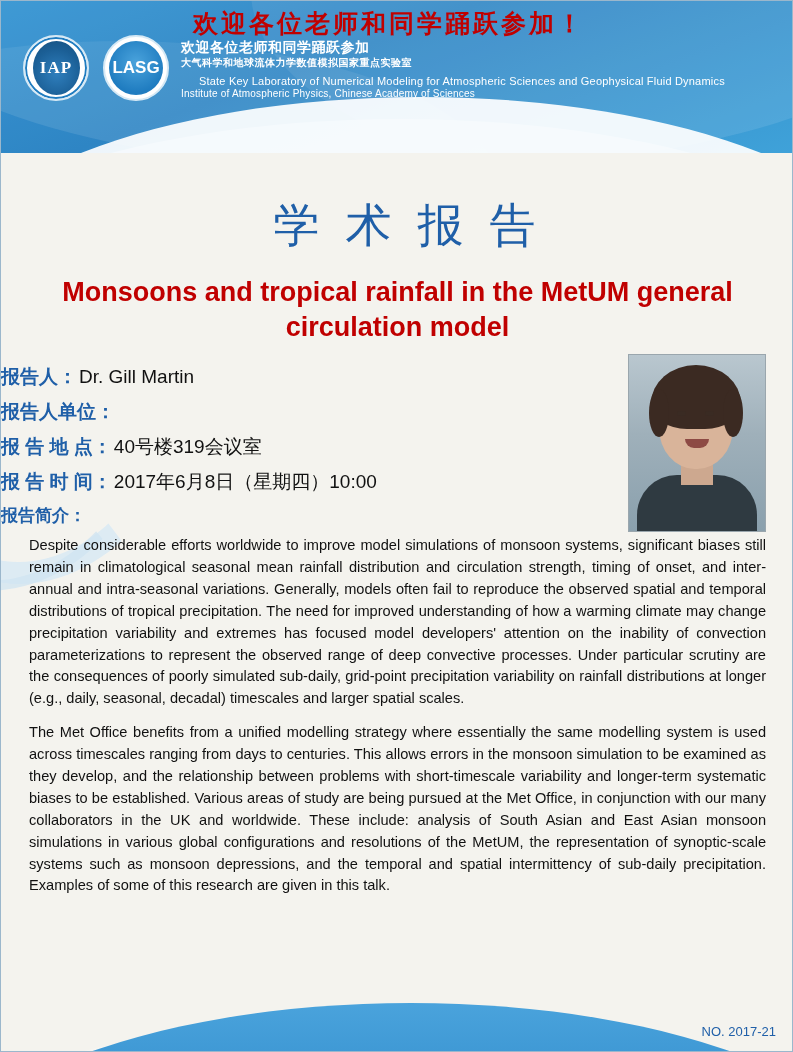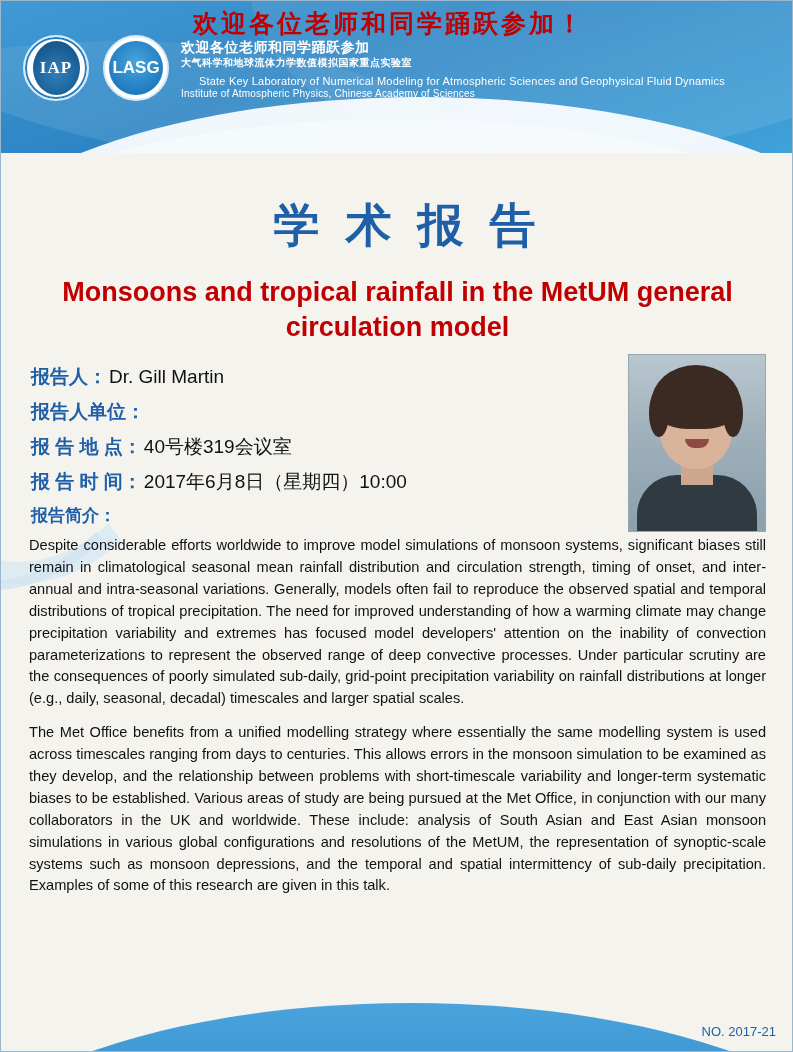--- a/index.html
+++ b/index.html
@@ -167,39 +167,38 @@
     left: 0; top: 150px;
     width: 793px;
     z-index: 3;
   }
 
   .title-cn {
     text-align: center;
     color: #1f5fa8;
     font-family: "Liberation Serif", serif;
     font-size: 46px;
-    font-weight: bold;
+    font-weight: normal;
     letter-spacing: 26px;
     padding-left: 40px;
     margin-top: 44px;
   }
 
   .title-en {
     text-align: center;
     color: #c00000;
     font-size: 27px;
     font-weight: bold;
     line-height: 1.28;
     margin-top: 18px;
     padding: 0 40px;
   }
 
   .info {
     margin-top: 20px;
-    padding-left: 30px;
     position: relative;
   }
   .info-row {
     display: flex;
     align-items: baseline;
     margin-bottom: 9px;
     font-size: 19px;
     color: #1a1a1a;
   }
   .info-label {

